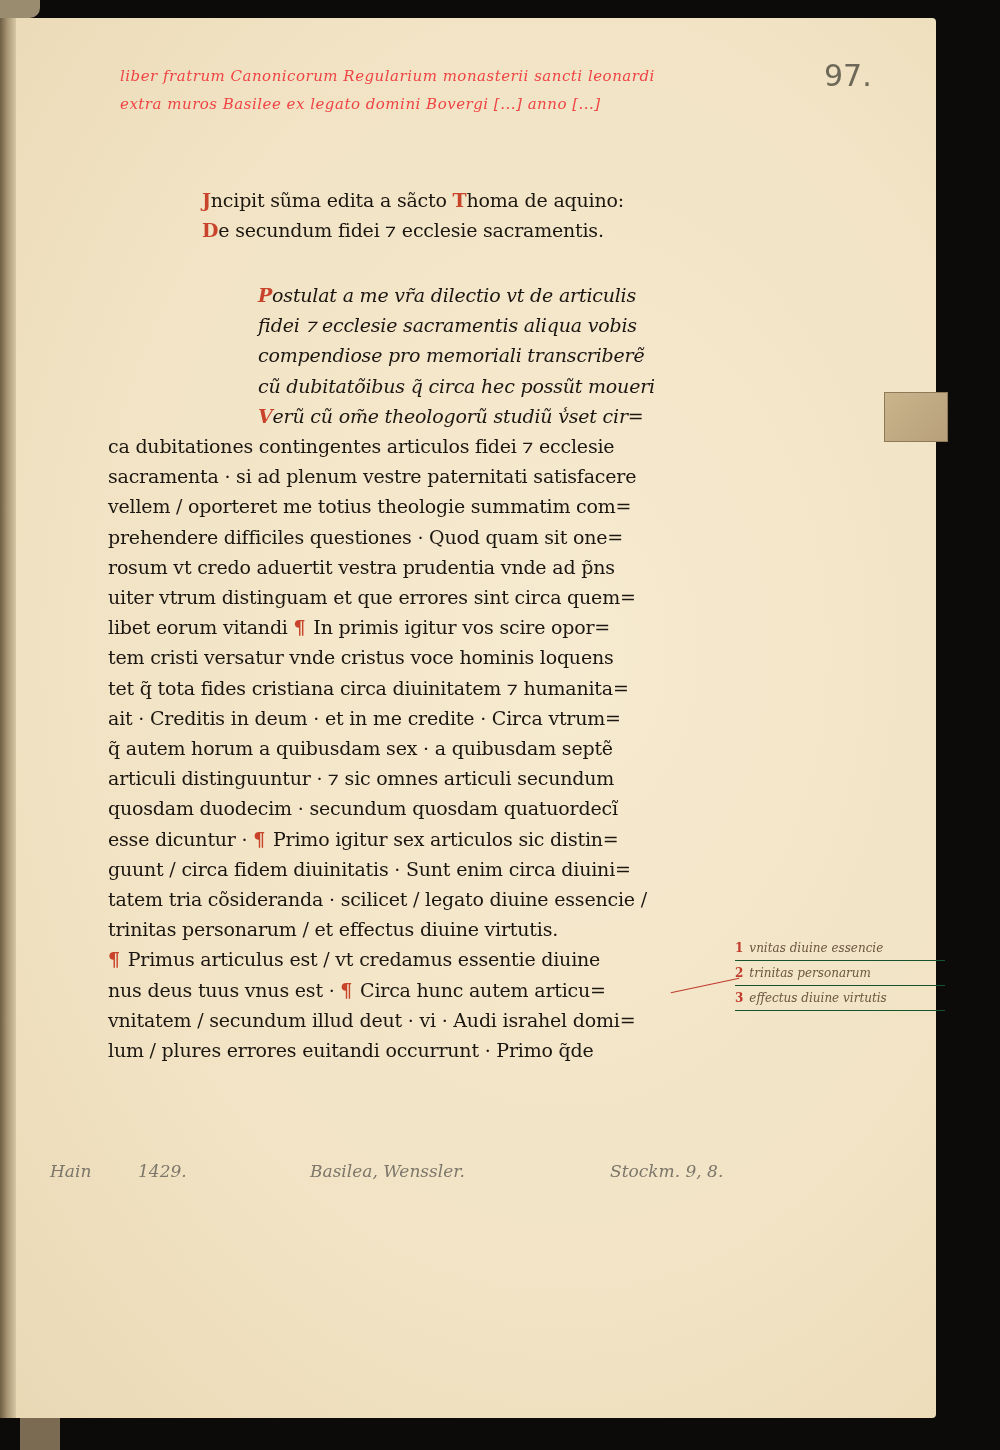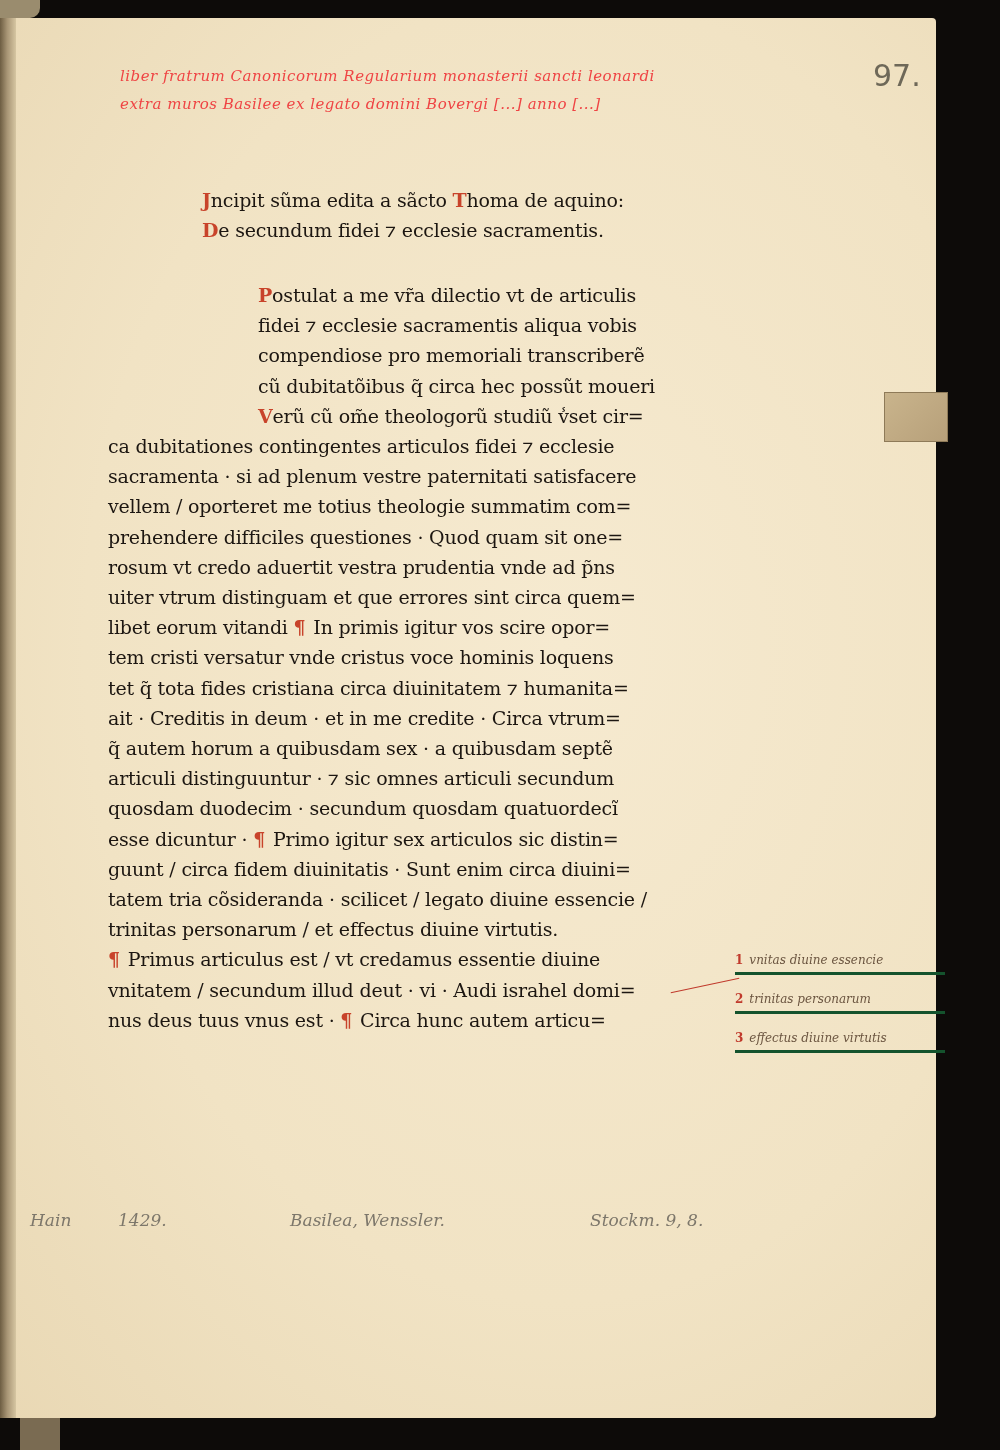--- a/index.html
+++ b/index.html
@@ -10,40 +10,40 @@
     border-radius:0 4px 4px 0;
   }
   .binding {
     position:absolute; left:0; top:0; width:16px; height:1400px;
     background: linear-gradient(90deg, #6d5d42 0%, #a89575 45%, #d6c6a2 100%);
   }
   .topcorner { position:absolute; left:0; top:0; width:40px; height:18px; background:#9a8c6e; border-radius:0 0 10px 0; }
   .bottomedge { position:absolute; left:20px; top:1418px; width:40px; height:32px; background:#7a6b52; }
   .ms { position:absolute; color:#6b5540; font-family:"DejaVu Serif", serif; font-style:italic; }
   .prov { left:120px; top:62px; font-size:15px; line-height:28px; letter-spacing:0.5px; color:#ef4444; }
-  .folio { left:873px; top:58px; font-size:30px; color:#6e6858; font-family:"DejaVu Sans", sans-serif; font-style:normal; }
+  .folio { left:824px; top:58px; font-size:30px; color:#6e6858; font-family:"DejaVu Sans", sans-serif; font-style:normal; }
   .text {
     position:absolute; color:#1c1611;
     font-family:"DejaVu Serif", serif; font-size:19px; line-height:30.2px; letter-spacing:-0.2px;
   }
   .title { left:202px; top:185px; width:520px; }
   .body  { left:108px; top:280px; width:600px; }
   .line { white-space:nowrap; display:block; }
-  .indent { padding-left:150px; }
+  .indent { padding-left:150px;font-style:italic; }
   .rub { color:#c8432a; font-weight:bold; }
   .para { color:#c8432a; font-weight:bold; margin-right:2px; }
   .tab {
     position:absolute; left:884px; top:392px; width:62px; height:48px;
     background:linear-gradient(135deg,#c9b48c,#b7a07a); border:1px solid #8e7a58;
   }
   .marg { position:absolute; left:735px; top:936px; width:210px; font-family:"DejaVu Serif", serif; font-style:italic; font-size:12px; line-height:24px; color:#6b5540; }
   .marg .num { color:#c0392b; font-weight:bold; margin-right:6px; font-style:normal; }
-  .marg .row { border-bottom:3px solid #14532d;margin-top:12px; }
+  .marg .row { border-bottom:1px solid #14532d; }
   .bracket-line { position:absolute; left:670px; top:985px; width:70px; height:1px; background:#c0392b; transform:rotate(-12deg); }
-  .pencil { position:absolute; top:1210px; font-family:"DejaVu Serif", serif; font-style:italic; color:#7d776b; font-size:17px; }
+  .pencil { position:absolute; top:1161px; font-family:"DejaVu Serif", serif; font-style:italic; color:#7d776b; font-size:17px;margin-left:20px; }
 </style>
 </head>
 <body>
 
 <div class="page">
   <div class="binding"></div>
 </div>
 <div class="topcorner"></div>
 <div class="bottomedge"></div>
 
@@ -80,22 +80,23 @@
     <span class="line"><span>tet q̃ tota fides cristiana circa diuinitatem ⁊ humanita=</span></span>
     <span class="line"><span>ait · Creditis in deum · et in me credite · Circa vtrum=</span></span>
     <span class="line"><span>q̃ autem horum a quibusdam sex · a quibusdam septẽ</span></span>
     <span class="line"><span>articuli distinguuntur · ⁊ sic omnes articuli secundum</span></span>
     <span class="line"><span>quosdam duodecim · secundum quosdam quatuordecĩ</span></span>
     <span class="line"><span>esse dicuntur · <span class="para">¶</span> Primo igitur sex articulos sic distin=</span></span>
     <span class="line"><span>guunt / circa fidem diuinitatis · Sunt enim circa diuini=</span></span>
     <span class="line"><span>tatem tria cõsideranda · scilicet / legato diuine essencie /</span></span>
     <span class="line"><span>trinitas personarum / et effectus diuine virtutis.</span></span>
     <span class="line"><span><span class="para">¶</span> Primus articulus est / vt credamus essentie diuine</span></span>
+    <span class="line"><span>nus deus tuus vnus est · <span class="para">¶</span> Circa hunc autem articu=</span></span>
     <span class="line"><span>vnitatem / secundum illud deut · vi · Audi israhel domi=</span></span>
-    <span class="line"><span>nus deus tuus vnus est · <span class="para">¶</span> Circa hunc autem articu=</span></span>
+    <span class="line"><span>lum / plures errores euitandi occurrunt · Primo q̃de</span></span>
   </div>
 
 <div class="tab"></div>
 
 <div class="bracket-line"></div>
 <div class="marg">
   <div class="row"><span class="num">1</span><span>vnitas diuine essencie</span></div>
   <div class="row"><span class="num">2</span><span>trinitas personarum</span></div>
   <div class="row"><span class="num">3</span><span>effectus diuine virtutis</span></div>
 </div>

